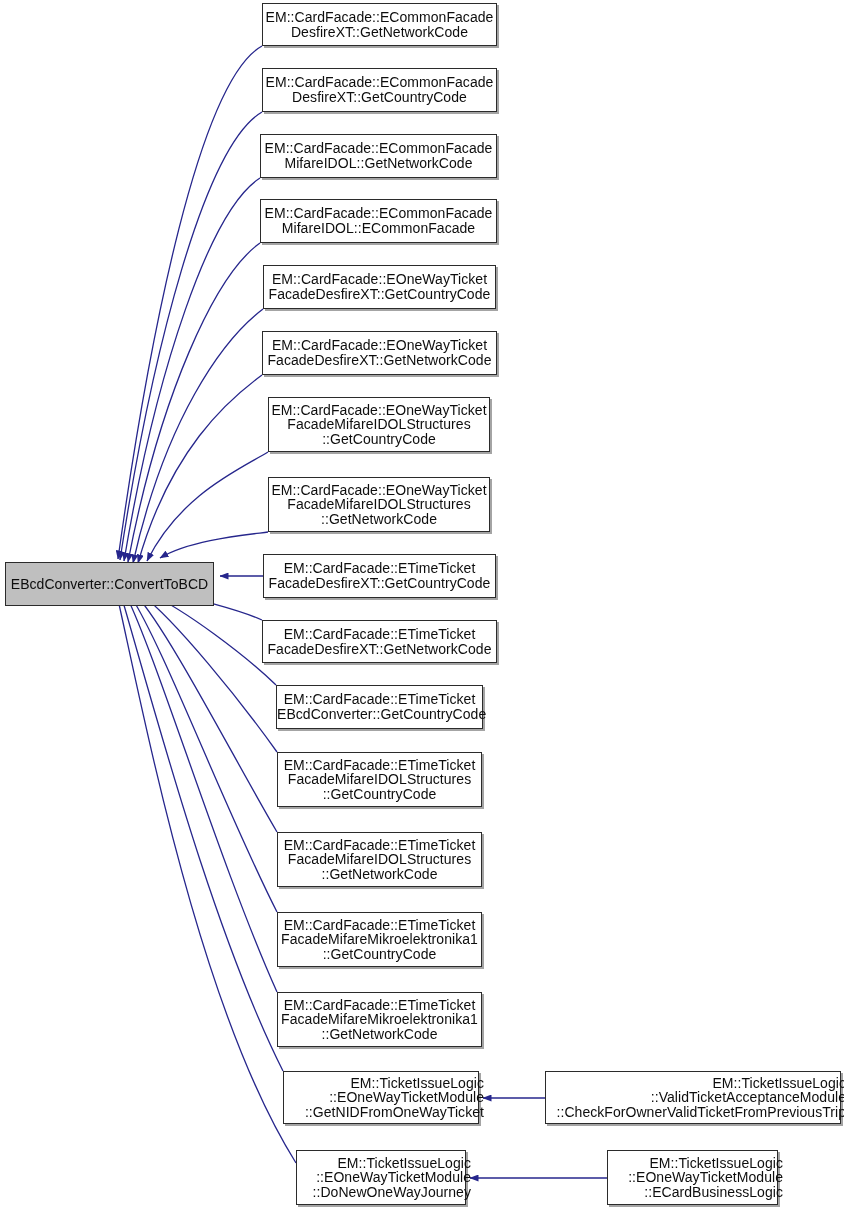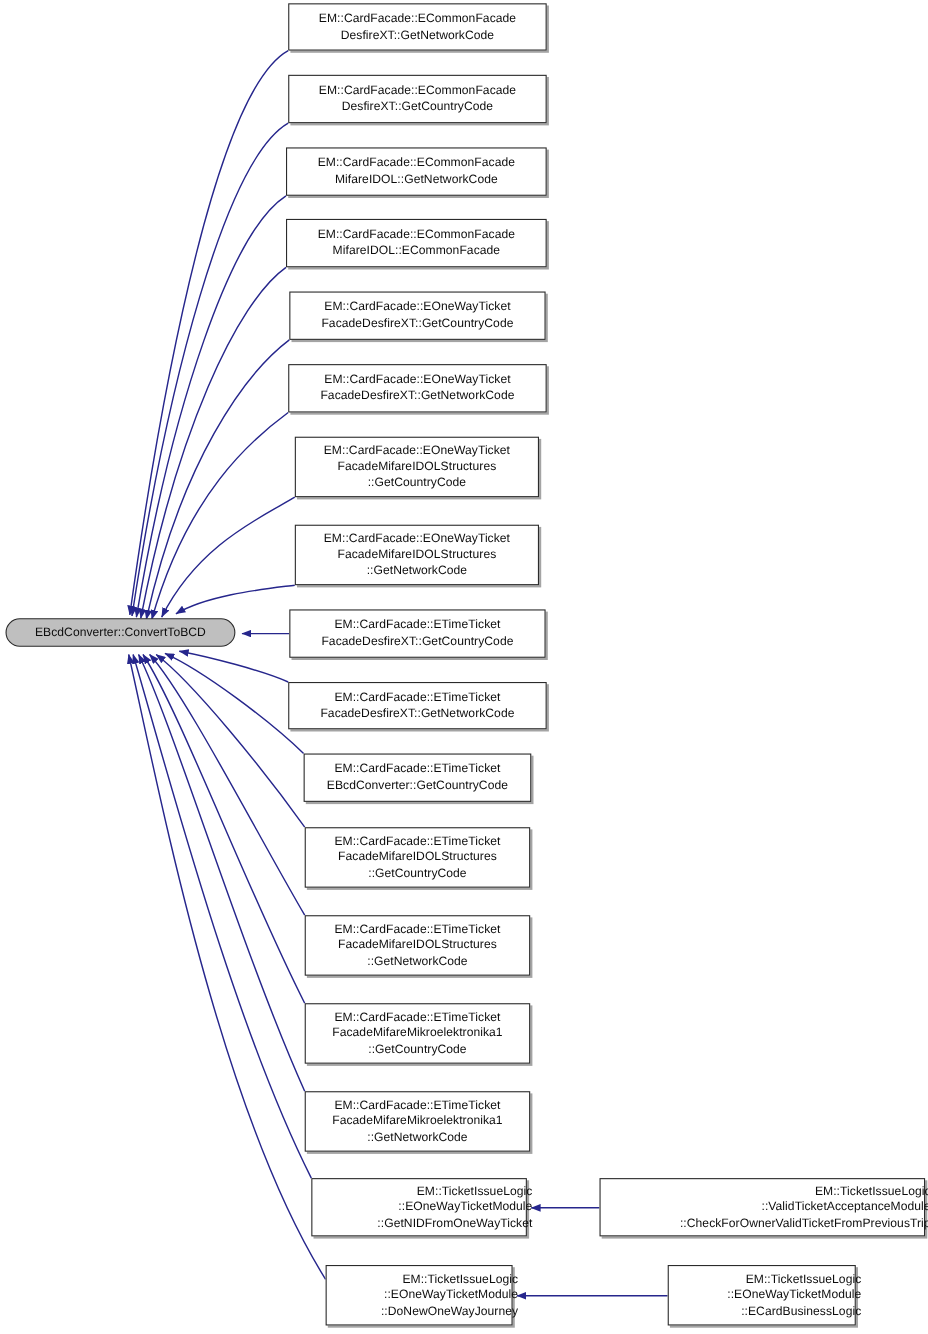--- a/index.html
+++ b/index.html
@@ -27,21 +27,21 @@
   }
   .node {
     position: absolute;
     box-sizing: border-box;
     border: 1px solid #2b2b2b;
     background: #ffffff;
     box-shadow: 2px 2px 0 rgba(90,90,90,0.55);
     display: flex;
     flex-direction: column;
     justify-content: center;
-    font-size: 11px;
+    font-size: 14px;
     line-height: 14.6px;
     color: #0d0d0d;
     letter-spacing: 0.05px;
     white-space: pre;
   }
   .node.center {
     background: #bfbfbf;
     border: 1px solid #2b2b2b;
   }
   .node .ln {
@@ -77,21 +77,21 @@
         <path d="M277,832 C232,755 168,630 136,595" fill="none" stroke="#26268c" stroke-width="1.3" marker-end="url(#arrow)"></path>
         <path d="M277,912 C225,810 163,645 130,595" fill="none" stroke="#26268c" stroke-width="1.3" marker-end="url(#arrow)"></path>
         <path d="M277,992 C220,865 158,660 126,595" fill="none" stroke="#26268c" stroke-width="1.3" marker-end="url(#arrow)"></path>
         <path d="M283,1071 C212,930 152,700 121,595" fill="none" stroke="#26268c" stroke-width="1.3" marker-end="url(#arrow)"></path>
         <path d="M296,1163 C200,1010 145,720 117,595" fill="none" stroke="#26268c" stroke-width="1.3" marker-end="url(#arrow)"></path>
         <path d="M545,1098 L483,1098" fill="none" stroke="#26268c" stroke-width="1.3" marker-end="url(#arrow)"></path>
         <path d="M607,1178 L470,1178" fill="none" stroke="#26268c" stroke-width="1.3" marker-end="url(#arrow)"></path>
       </g>
   </svg>
   <div id="nodes">
-      <div class="node center align-center" style="left: 5px; top: 562px; width: 209px; height: 26px; background: rgb(191, 191, 191); box-shadow: none; border-radius: 13px;"><span class="ln">EBcdConverter::ConvertToBCD</span></div>
+      <div class="node center align-center" style="left: 5px; top: 562px; width: 209px; height: 44px; background: rgb(191, 191, 191); box-shadow: none;"><span class="ln">EBcdConverter::ConvertToBCD</span></div>
       <div class="node align-center" style="left: 262px; top: 3px; width: 235px; height: 43px;"><span class="ln">EM::CardFacade::ECommonFacade</span><span class="ln">DesfireXT::GetNetworkCode</span></div>
       <div class="node align-center" style="left: 262px; top: 68px; width: 235px; height: 44px;"><span class="ln">EM::CardFacade::ECommonFacade</span><span class="ln">DesfireXT::GetCountryCode</span></div>
       <div class="node align-center" style="left: 260px; top: 134px; width: 237px; height: 44px;"><span class="ln">EM::CardFacade::ECommonFacade</span><span class="ln">MifareIDOL::GetNetworkCode</span></div>
       <div class="node align-center" style="left: 260px; top: 199px; width: 237px; height: 44px;"><span class="ln">EM::CardFacade::ECommonFacade</span><span class="ln">MifareIDOL::ECommonFacade</span></div>
       <div class="node align-center" style="left: 263px; top: 265px; width: 233px; height: 44px;"><span class="ln">EM::CardFacade::EOneWayTicket</span><span class="ln">FacadeDesfireXT::GetCountryCode</span></div>
       <div class="node align-center" style="left: 262px; top: 331px; width: 235px; height: 44px;"><span class="ln">EM::CardFacade::EOneWayTicket</span><span class="ln">FacadeDesfireXT::GetNetworkCode</span></div>
       <div class="node align-center" style="left: 268px; top: 397px; width: 222px; height: 55px;"><span class="ln">EM::CardFacade::EOneWayTicket</span><span class="ln">FacadeMifareIDOLStructures</span><span class="ln">::GetCountryCode</span></div>
       <div class="node align-center" style="left: 268px; top: 477px; width: 222px; height: 55px;"><span class="ln">EM::CardFacade::EOneWayTicket</span><span class="ln">FacadeMifareIDOLStructures</span><span class="ln">::GetNetworkCode</span></div>
       <div class="node align-center" style="left: 263px; top: 554px; width: 233px; height: 44px;"><span class="ln">EM::CardFacade::ETimeTicket</span><span class="ln">FacadeDesfireXT::GetCountryCode</span></div>
       <div class="node align-center" style="left: 262px; top: 620px; width: 235px; height: 43px;"><span class="ln">EM::CardFacade::ETimeTicket</span><span class="ln">FacadeDesfireXT::GetNetworkCode</span></div>

